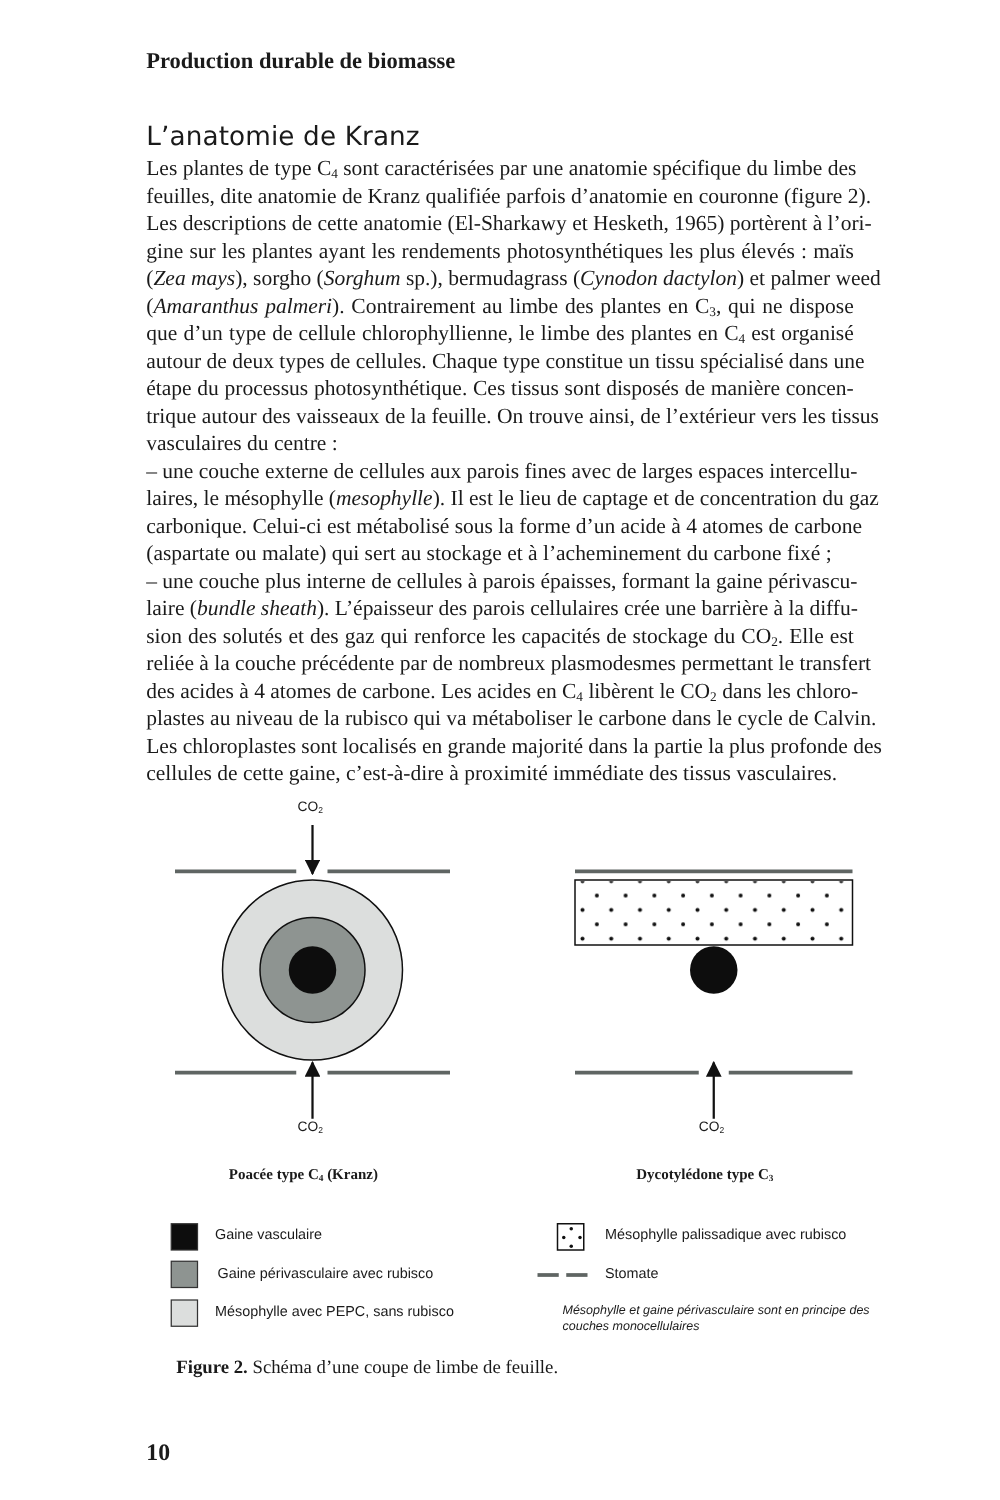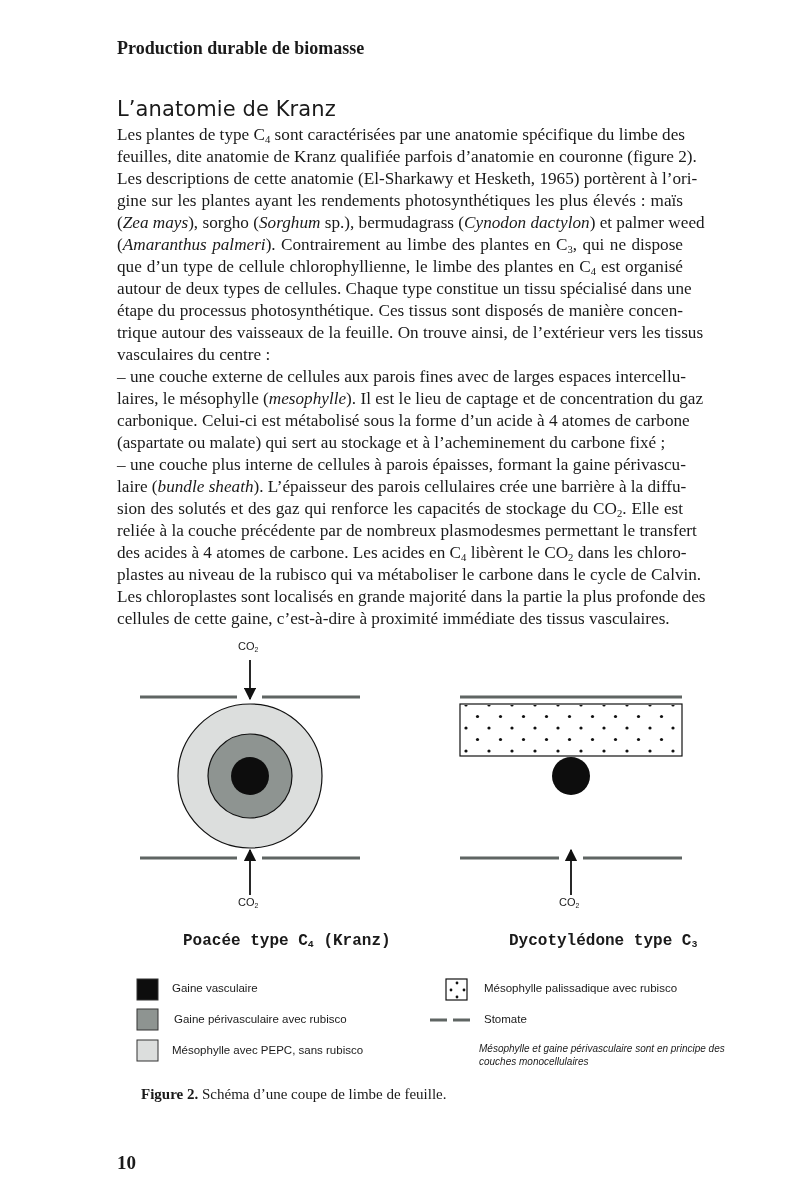--- a/index.html
+++ b/index.html
@@ -9,22 +9,22 @@
   .body-text { position: absolute; left: 117px; top: 124px; width: 566px; font-family: "Liberation Serif", serif; font-size: 17.2px; line-height: 22px; text-align: justify; }
   .body-text .line { display: block; text-align: justify; text-align-last: justify; white-space: nowrap; }
   .body-text .line.last { text-align-last: left; }
   sub { font-size: 0.62em; vertical-align: -0.25em; line-height: 0; }
   .figure { position: absolute; left: 0; top: 630px; width: 800px; height: 450px; }
   .figure svg { position: absolute; left: 0; top: 0; }
   .caption { position: absolute; left: 117px; top: 1086px; font-family: "Liberation Serif", serif; font-size: 15px; }
   .caption b { font-weight: bold; margin-left: 24px; }
   .page-number { position: absolute; left: 117px; top: 1152px; font-family: "Liberation Serif", serif; font-weight: bold; font-size: 19px; }
   .legend-text { position: absolute; font-family: "Liberation Sans", sans-serif; font-size: 11.5px; }
-  .legend-note { position: absolute; font-family: "Liberation Sans", sans-serif; font-style: italic; font-size: 10px; line-height: 13px; margin-left: 29px; }
-  .diag-title { position: absolute; font-family: Liberation Mono, monospace; font-weight: bold; font-size: 16px; }
+  .legend-note { position: absolute; font-family: "Liberation Sans", sans-serif; font-style: italic; font-size: 10px; line-height: 13px; }
+  .diag-title { position: absolute; font-family: Liberation Serif, serif; font-weight: bold; font-size: 12px; }
   .co2 { position: absolute; font-family: "Liberation Sans", sans-serif; font-size: 11px; }
 </style>
 </head>
 <body>
 
 <div class="running-head">Production durable de biomasse</div>
 <div class="section-title">L’anatomie de Kranz</div>
 
 <div class="body-text" id="body-text">
     <span class="line">Les plantes de type C<sub>4</sub> sont caractérisées par une anatomie spécifique du limbe des</span>

